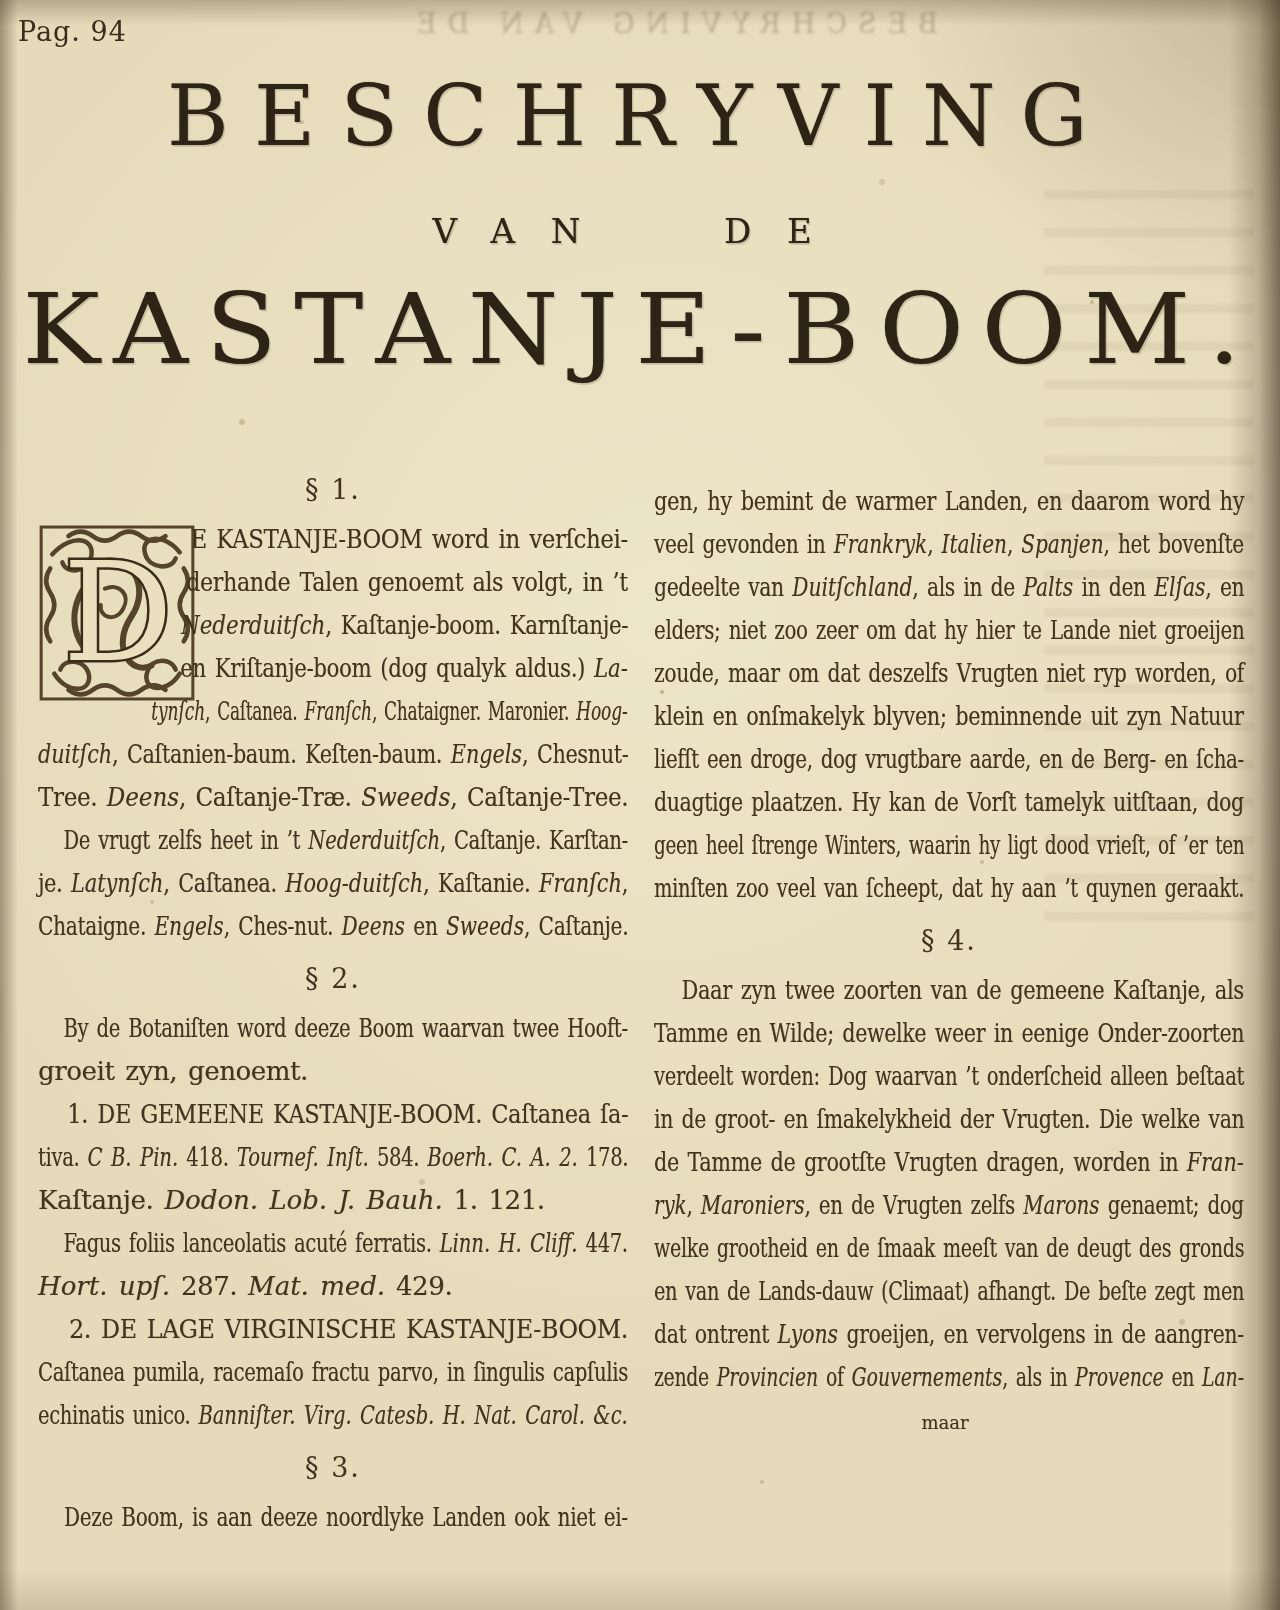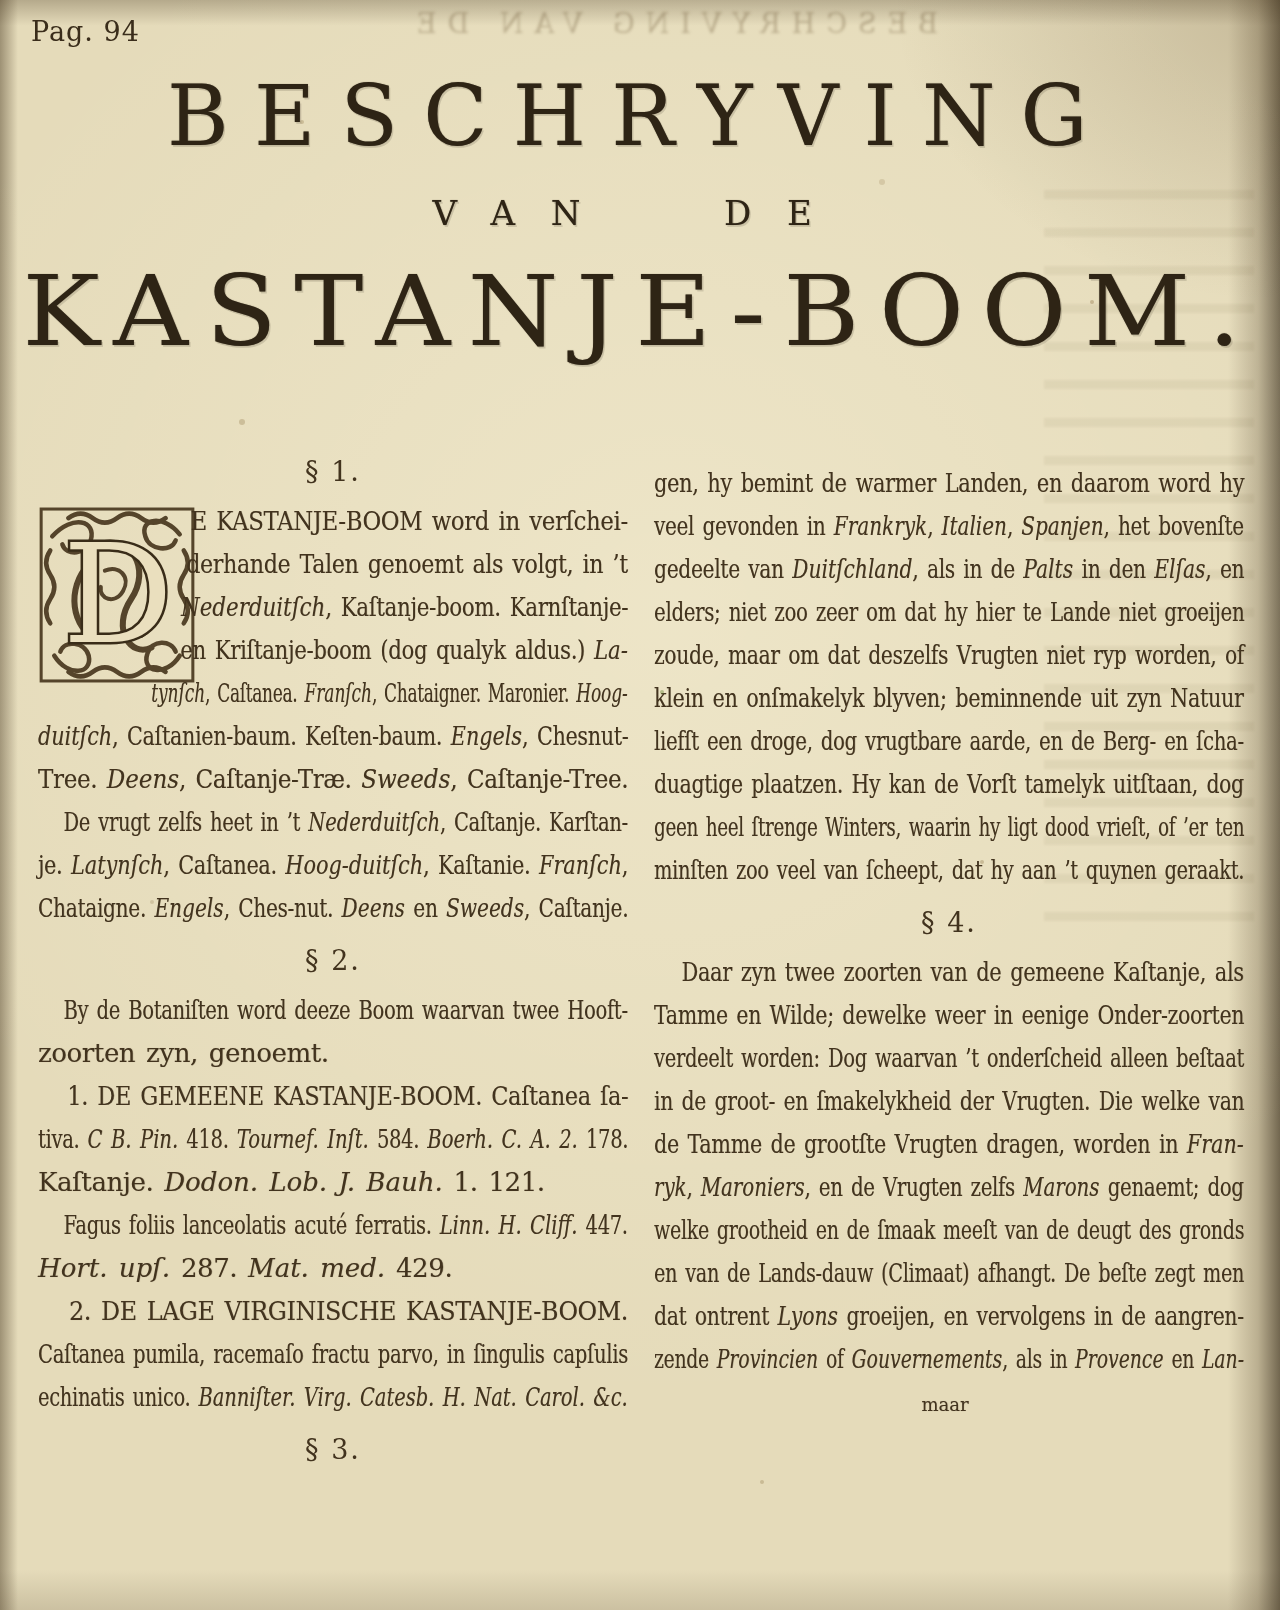--- a/index.html
+++ b/index.html
@@ -19,35 +19,35 @@
   .page::after{
     content:"";position:absolute;left:0;top:0;width:4px;height:4px;border-radius:50%;
     box-shadow:
       240px 420px 0 1px rgba(120,90,40,.25), 1090px 300px 0 0 rgba(120,90,40,.3),
       660px 690px 0 0 rgba(110,140,60,.45), 420px 1180px 0 1px rgba(120,90,40,.22),
       980px 860px 0 0 rgba(120,90,40,.28), 150px 900px 0 0 rgba(120,90,40,.2),
       1180px 1320px 0 1px rgba(120,90,40,.22), 760px 1480px 0 0 rgba(120,90,40,.25),
       300px 120px 0 0 rgba(120,90,40,.25), 880px 180px 0 1px rgba(130,100,50,.18);
     pointer-events:none;
   }
-  .page-label{position:absolute;left:31px;top:16px;font-size:27px;letter-spacing:1px;color:#3a2d1b;}
+  .page-label{position:absolute;left:18px;top:16px;font-size:27px;letter-spacing:1px;color:#3a2d1b;}
   .ghost-top{
     position:absolute;top:8px;left:50%;transform:translateX(-44%) scaleX(-1);
     font-size:27px;letter-spacing:11px;color:rgba(105,86,52,0.34);
     filter:blur(1.6px);white-space:nowrap;
   }
   .ghost-stripes{
     position:absolute;right:26px;top:190px;width:210px;height:760px;
     background:repeating-linear-gradient(to bottom, rgba(104,84,50,0.07) 0 9px, rgba(104,84,50,0) 9px 38px);
     filter:blur(1.2px);pointer-events:none;
   }
   .title{ text-align:center; padding-top:74px; color:#2e2415;
     text-shadow:0 0 1px rgba(46,36,21,.55), 1.5px 1.5px 0 rgba(46,36,21,.14);}
   .title-line1{font-size:84px;line-height:1;letter-spacing:.30em;white-space:nowrap;}
-  .title-line2{font-size:34px;line-height:1;letter-spacing:1.05em;word-spacing:1.8em;margin-top:38px;white-space:nowrap;}
+  .title-line2{font-size:34px;line-height:1;letter-spacing:1.05em;word-spacing:1.8em;margin-top:56px;white-space:nowrap;}
   .title-line3{font-size:97px;line-height:1;margin-top:33px;white-space:nowrap;}
   .title-line3 span{display:inline-block;letter-spacing:.17em;}
   .cols{display:flex;gap:26px;margin:90px 36px 0 38px;}
   .col{flex:1 1 0;min-width:0;}
   .col-right{margin-top:12px;}
   .sec-h{font-size:27px;line-height:43px;text-align:center;letter-spacing:2px;margin:9px 0 7px;}
   .sec-h:first-child{margin-top:0;}
   .para{margin:0;}
   .line{
     font-size:26px;line-height:43px;height:43px;white-space:nowrap;
@@ -106,37 +106,40 @@
           <div class="line" style="transform-origin: 0px 50%; transform: scaleX(0.8846);"><span>Tree. </span><span class="it">Deens</span><span>, Caſtanje-Træ. </span><span class="it">Sweeds</span><span>, Caſtanje-Tree.</span></div>
         </div>
         <div class="para">
           <div class="line j ind" style="transform-origin: 0px 50%; transform: scaleX(0.7497);"><span>De vrugt zelfs heet in ’t </span><span class="it">Nederduitſch</span><span>, Caſtanje. Karſtan-</span></div>
           <div class="line j" style="transform-origin: 0px 50%; transform: scaleX(0.7984);"><span>je. </span><span class="it">Latynſch</span><span>, Caſtanea. </span><span class="it">Hoog-duitſch</span><span>, Kaſtanie. </span><span class="it">Franſch</span><span>,</span></div>
           <div class="line" style="transform-origin: 0px 50%; transform: scaleX(0.7743);"><span>Chataigne. </span><span class="it">Engels</span><span>, Ches-nut. </span><span class="it">Deens</span><span> en </span><span class="it">Sweeds</span><span>, Caſtanje.</span></div>
         </div>
         <div class="sec-h">§ 2.</div>
         <div class="para">
           <div class="line j ind" style="transform-origin: 0px 50%; transform: scaleX(0.7516);"><span>By de Botaniſten word deeze Boom waarvan twee Hooft-</span></div>
-          <div class="line" style="transform-origin: 0px 50%;"><span>zoorten zyn, genoemt.</span></div>
+          <div class="line" style="transform-origin: 0px 50%;"><span>groeit zyn, genoemt.</span></div>
         </div>
         <div class="para">
           <div class="line j ind" style="transform-origin: 0px 50%; transform: scaleX(0.8613);"><span>1. DE GEMEENE KASTANJE-BOOM. Caſtanea ſa-</span></div>
           <div class="line j" style="transform-origin: 0px 50%; transform: scaleX(0.7506);"><span>tiva. </span><span class="it">C B. Pin.</span><span> 418. </span><span class="it">Tournef. Inſt.</span><span> 584. </span><span class="it">Boerh. C. A. 2.</span><span> 178.</span></div>
           <div class="line" style="transform-origin: 0px 50%;"><span>Kaſtanje. </span><span class="it">Dodon. Lob. J. Bauh.</span><span> 1. 121.</span></div>
         </div>
         <div class="para">
           <div class="line j ind" style="transform-origin: 0px 50%; transform: scaleX(0.7487);"><span>Fagus foliis lanceolatis acuté ferratis. </span><span class="it">Linn. H. Cliff.</span><span> 447.</span></div>
           <div class="line" style="transform-origin: 0px 50%;"><span class="it">Hort. upſ.</span><span> 287. </span><span class="it">Mat. med.</span><span> 429.</span></div>
         </div>
         <div class="para">
           <div class="line j ind" style="transform-origin: 0px 50%; transform: scaleX(0.9147);"><span>2. DE LAGE VIRGINISCHE KASTANJE-BOOM.</span></div>
           <div class="line j" style="transform-origin: 0px 50%; transform: scaleX(0.7526);"><span>Caſtanea pumila, racemaſo fractu parvo, in ſingulis capſulis</span></div>
           <div class="line" style="transform-origin: 0px 50%; transform: scaleX(0.7468);"><span>echinatis unico. </span><span class="it">Banniſter. Virg. Catesb. H. Nat. Carol. &amp;c.</span></div>
         </div>
         <div class="sec-h">§ 3.</div>
+        <div class="para">
+          <div class="line j ind" style="transform-origin: 0px 50%; transform: scaleX(0.7672);"><span>Deze Boom, is aan deeze noordlyke Landen ook niet ei-</span></div>
+        </div>
       </div>
     <div class="col col-right">
         <div class="para">
           <div class="line j" style="transform-origin: 0px 50%; transform: scaleX(0.8038);"><span>gen, hy bemint de warmer Landen, en daarom word hy</span></div>
           <div class="line j" style="transform-origin: 0px 50%; transform: scaleX(0.7692);"><span>veel gevonden in </span><span class="it">Frankryk</span><span>, </span><span class="it">Italien</span><span>, </span><span class="it">Spanjen</span><span>, het bovenſte</span></div>
           <div class="line j" style="transform-origin: 0px 50%; transform: scaleX(0.7773);"><span>gedeelte van </span><span class="it">Duitſchland</span><span>, als in de </span><span class="it">Palts</span><span> in den </span><span class="it">Elſas</span><span>, en</span></div>
           <div class="line j" style="transform-origin: 0px 50%; transform: scaleX(0.7593);"><span>elders; niet zoo zeer om dat hy hier te Lande niet groeijen</span></div>
           <div class="line j" style="transform-origin: 0px 50%; transform: scaleX(0.7794);"><span>zoude, maar om dat deszelfs Vrugten niet ryp worden, of</span></div>
           <div class="line j" style="transform-origin: 0px 50%; transform: scaleX(0.7973);"><span>klein en onſmakelyk blyven; beminnende uit zyn Natuur</span></div>
           <div class="line j" style="transform-origin: 0px 50%; transform: scaleX(0.7554);"><span>liefſt een droge, dog vrugtbare aarde, en de Berg- en ſcha-</span></div>

